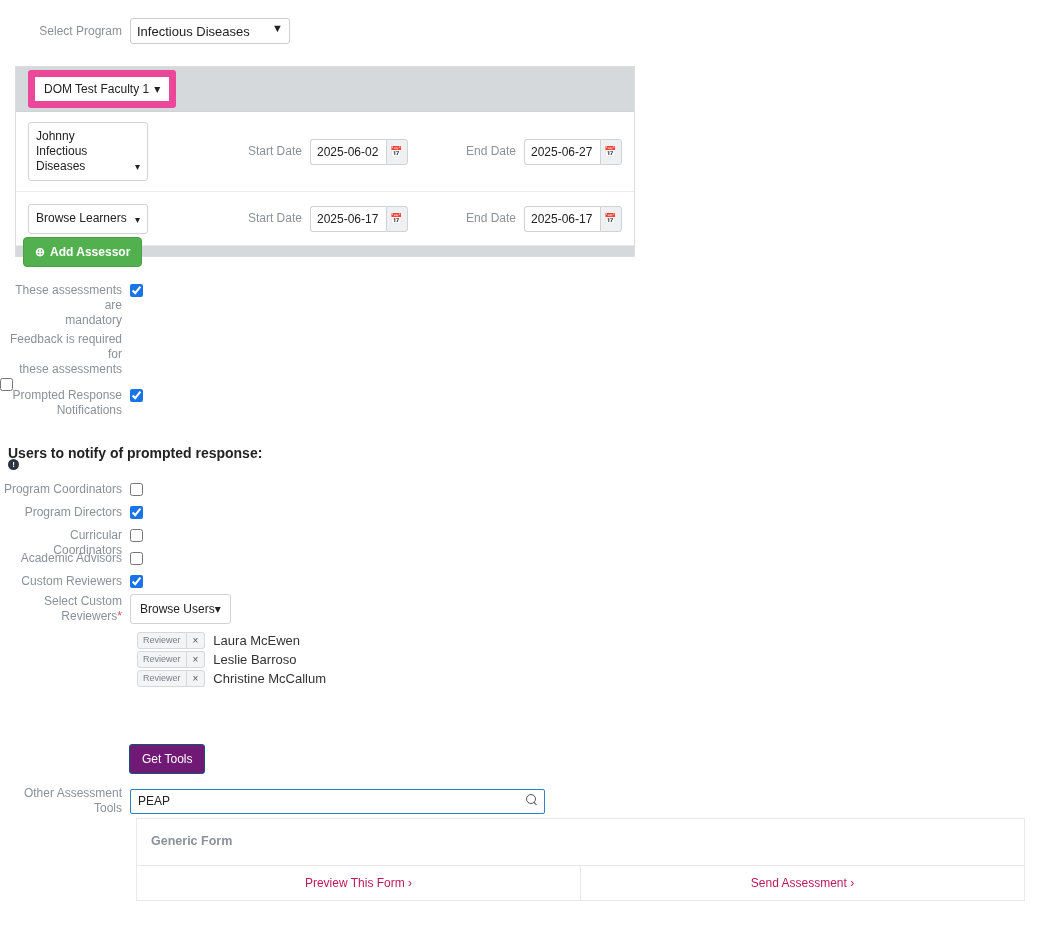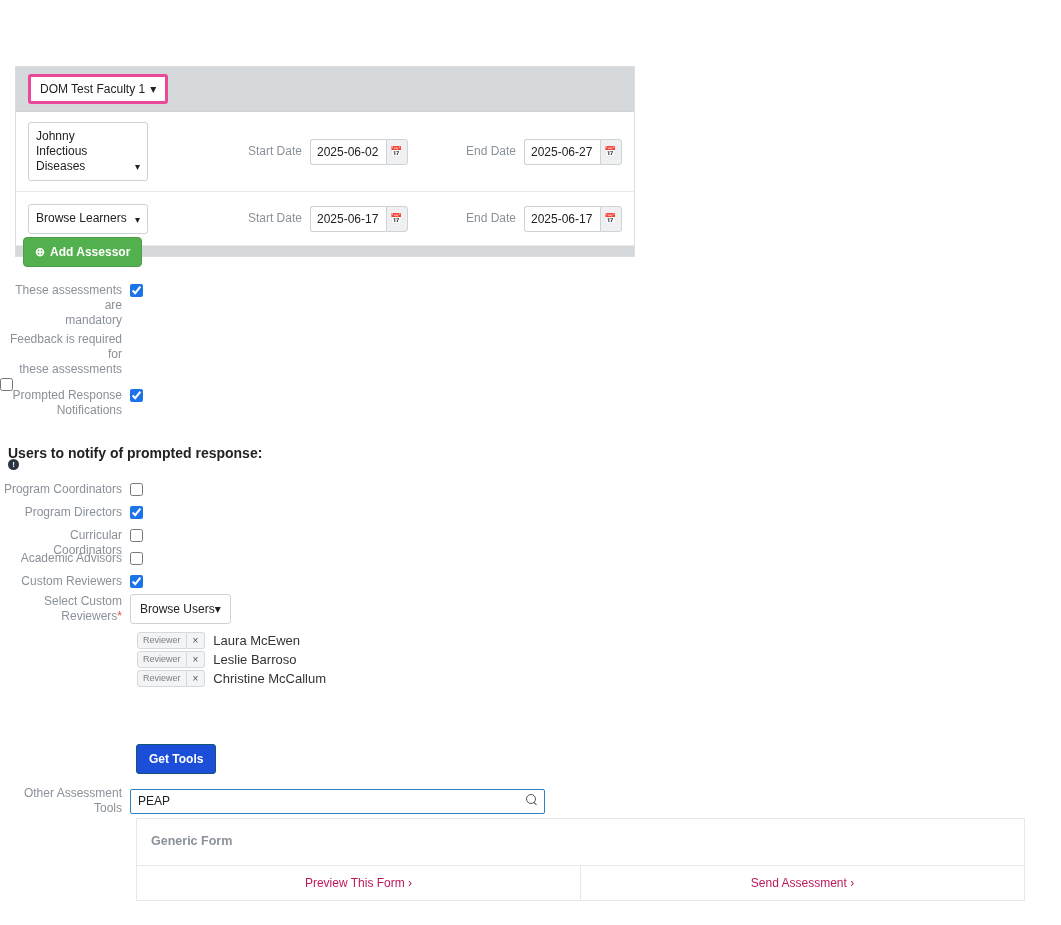--- a/index.html
+++ b/index.html
@@ -54,21 +54,21 @@
   }
   .ap-head {
     background: #d5d9dc;
     height: 45px;
     display: flex; align-items: center;
     padding-left: 12px;
     border-bottom: 1px solid #d0d4d7;
   }
   .btn-white {
     background: #ffffff;
-    border: 3px solid #ec4899;
+    border: 7px solid #ec4899;
     border-radius: 3px;
     font-size: 12px;
     color: #222;
     padding: 5px 9px;
     display: inline-flex; align-items: center; gap: 5px;
     line-height: 14px;
     cursor: pointer;
   }
   .ap-row {
     display: flex; align-items: center;
@@ -171,26 +171,26 @@
     background: #f3f4f5; border: 1px solid #d6d9dc; border-left: none;
     font-size: 10px; color: #555;
     padding: 2px 6px; line-height: 11px;
     border-radius: 0 3px 3px 0;
     cursor: pointer;
   }
   .rev-name { font-size: 13px; color: #333; margin-left: 8px; }
 
   
   .btn-blue {
-    position: absolute; left: 136px; top: 744px;
-    background: #1d4ed8;
+    position: absolute; left: 129px; top: 744px;
+    background: #701a75;
     border: 1px solid #145478;
     border-radius: 3px;
     color: #ffffff;
-    font-size: 12px; font-weight: bold;
+    font-size: 12px; font-weight: normal;
     padding: 7px 12px;
     cursor: pointer;
   }
 
   
   .search-row { position: absolute; left: 0; top: 786px; display: flex; align-items: center; }
   .search-row .lbl { width: 130px; padding-right: 8px; }
   .search-wrap { position: relative; width: 415px; }
   .search-in {
     width: 415px; height: 25px;
@@ -235,20 +235,29 @@
     padding: 10px 0;
     cursor: pointer;
   }
   .rc-act + .rc-act { border-left: 1px solid #e6e8ea; }
 </style>
 </head>
 <body>
 
 <div class="page">
 
+  <div class="program-row">
+    <div class="lbl">Select Program</div>
+    <div class="sel-wrap">
+      <select class="sel-program">
+        <option>Infectious Diseases</option>
+      </select>
+      <span class="chev">▼</span>
+    </div>
+  </div>
 
   <div class="assessor-panel">
     <div class="ap-head">
       <div class="btn-white">
         <span>DOM Test Faculty 1</span>
         <span>▾</span>
       </div>
     </div>
 
     <div class="ap-row">

